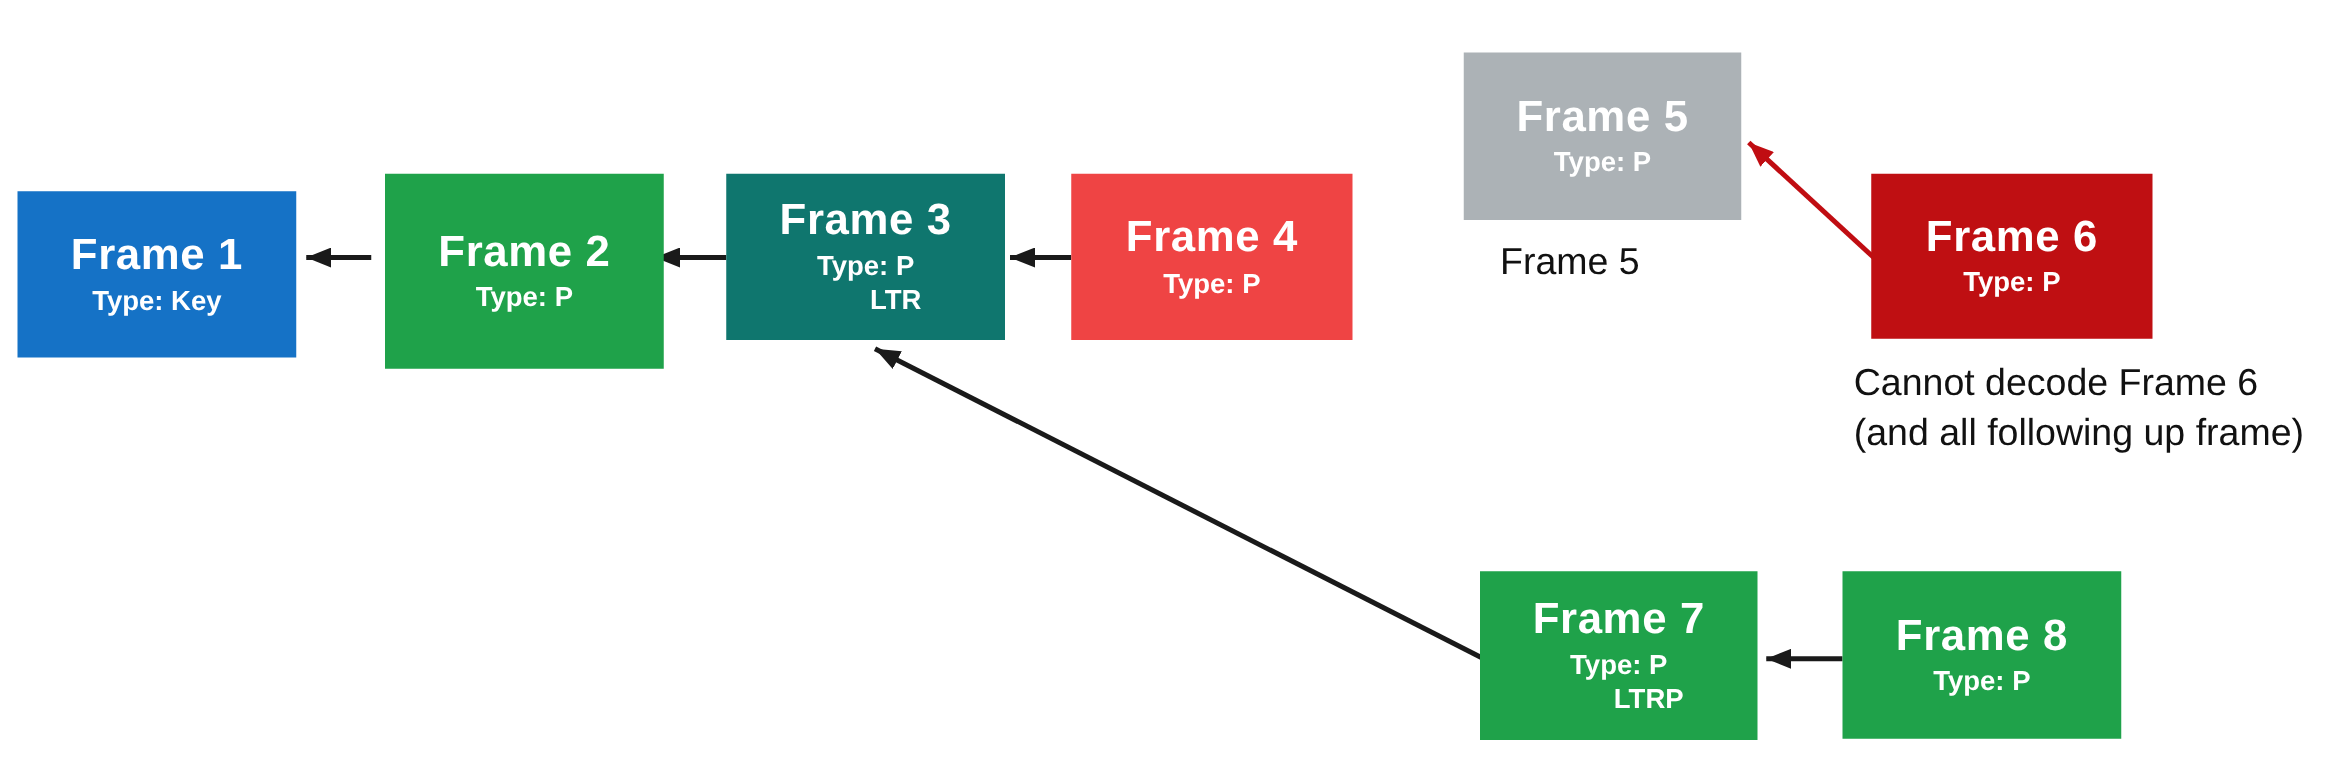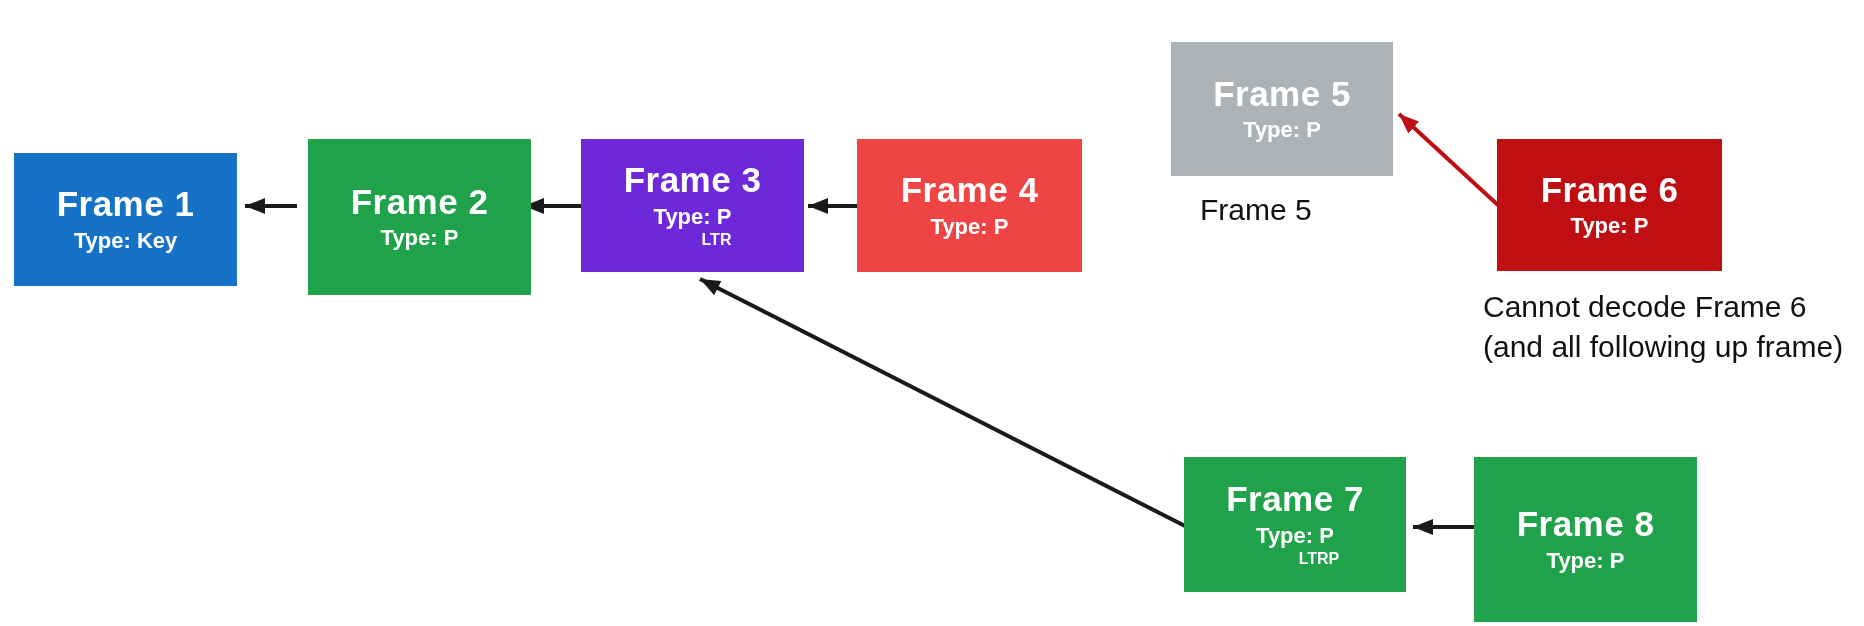--- a/index.html
+++ b/index.html
@@ -12,36 +12,36 @@
   }
   .arrows-layer{position:absolute;left:0;top:0;width:1864px;height:626px;pointer-events:none;}
   .frame-box{
     position:absolute;
     display:flex;flex-direction:column;justify-content:center;align-items:center;
     color:#ffffff;text-align:center;
     box-sizing:border-box;
   }
   .frame-title{font-size:35px;font-weight:600;letter-spacing:0.5px;line-height:1.1;}
   .frame-type{font-size:22px;font-weight:700;line-height:1.25;margin-top:3px;}
-  .frame-tag{font-size:16px;font-weight:700;line-height:1.25;margin-left:48px;}
+  .frame-tag{font-size:22px;font-weight:700;line-height:1.25;margin-left:48px;}
   .frame-tag.strong{font-weight:800;}
   .caption{
     position:absolute;
     font-size:30px;line-height:40px;font-weight:400;color:#111111;
     white-space:nowrap;
   }
   
   .f1{left:14px;top:139px;width:223px;height:133px;}
   .f2{left:308px;top:139px;width:223px;height:156px;}
   .f3{left:581px;top:139px;width:223px;height:133px;}
   .f4{left:857px;top:139px;width:225px;height:133px;}
   .f5{left:1171px;top:42px;width:222px;height:134px;}
   .f6{left:1497px;top:139px;width:225px;height:132px;}
   .f7{left:1184px;top:457px;width:222px;height:135px;}
-  .f8{left:1474px;top:457px;width:223px;height:165px;}
+  .f8{left:1474px;top:457px;width:223px;height:134px;}
   .cap-lost{left:1200px;top:190px;}
   .cap-decode{left:1483px;top:287px;}
 </style>
 </head>
 <body>
 
 <div class="canvas">
 
   <svg class="arrows-layer" width="1864" height="626" viewBox="0 0 1864 626" xmlns="http://www.w3.org/2000/svg">
     <defs>
@@ -63,21 +63,21 @@
   <div class="frame-box f1" style="background: rgb(21, 114, 198); margin-top: 14px;">
     <div class="frame-title">Frame 1</div>
     <div class="frame-type">Type: Key</div>
   </div>
 
   <div class="frame-box f2" style="background: rgb(31, 162, 74);">
     <div class="frame-title">Frame 2</div>
     <div class="frame-type">Type: P</div>
   </div>
 
-  <div class="frame-box f3" style="background: #6d28d9;">
+  <div class="frame-box f3" style="background: #0f766e;">
     <div class="frame-title">Frame 3</div>
     <div class="frame-type">Type: P</div>
     <div class="frame-tag">LTR</div>
   </div>
 
   <div class="frame-box f4" style="background: #ef4444;">
     <div class="frame-title">Frame 4</div>
     <div class="frame-type">Type: P</div>
   </div>
 

